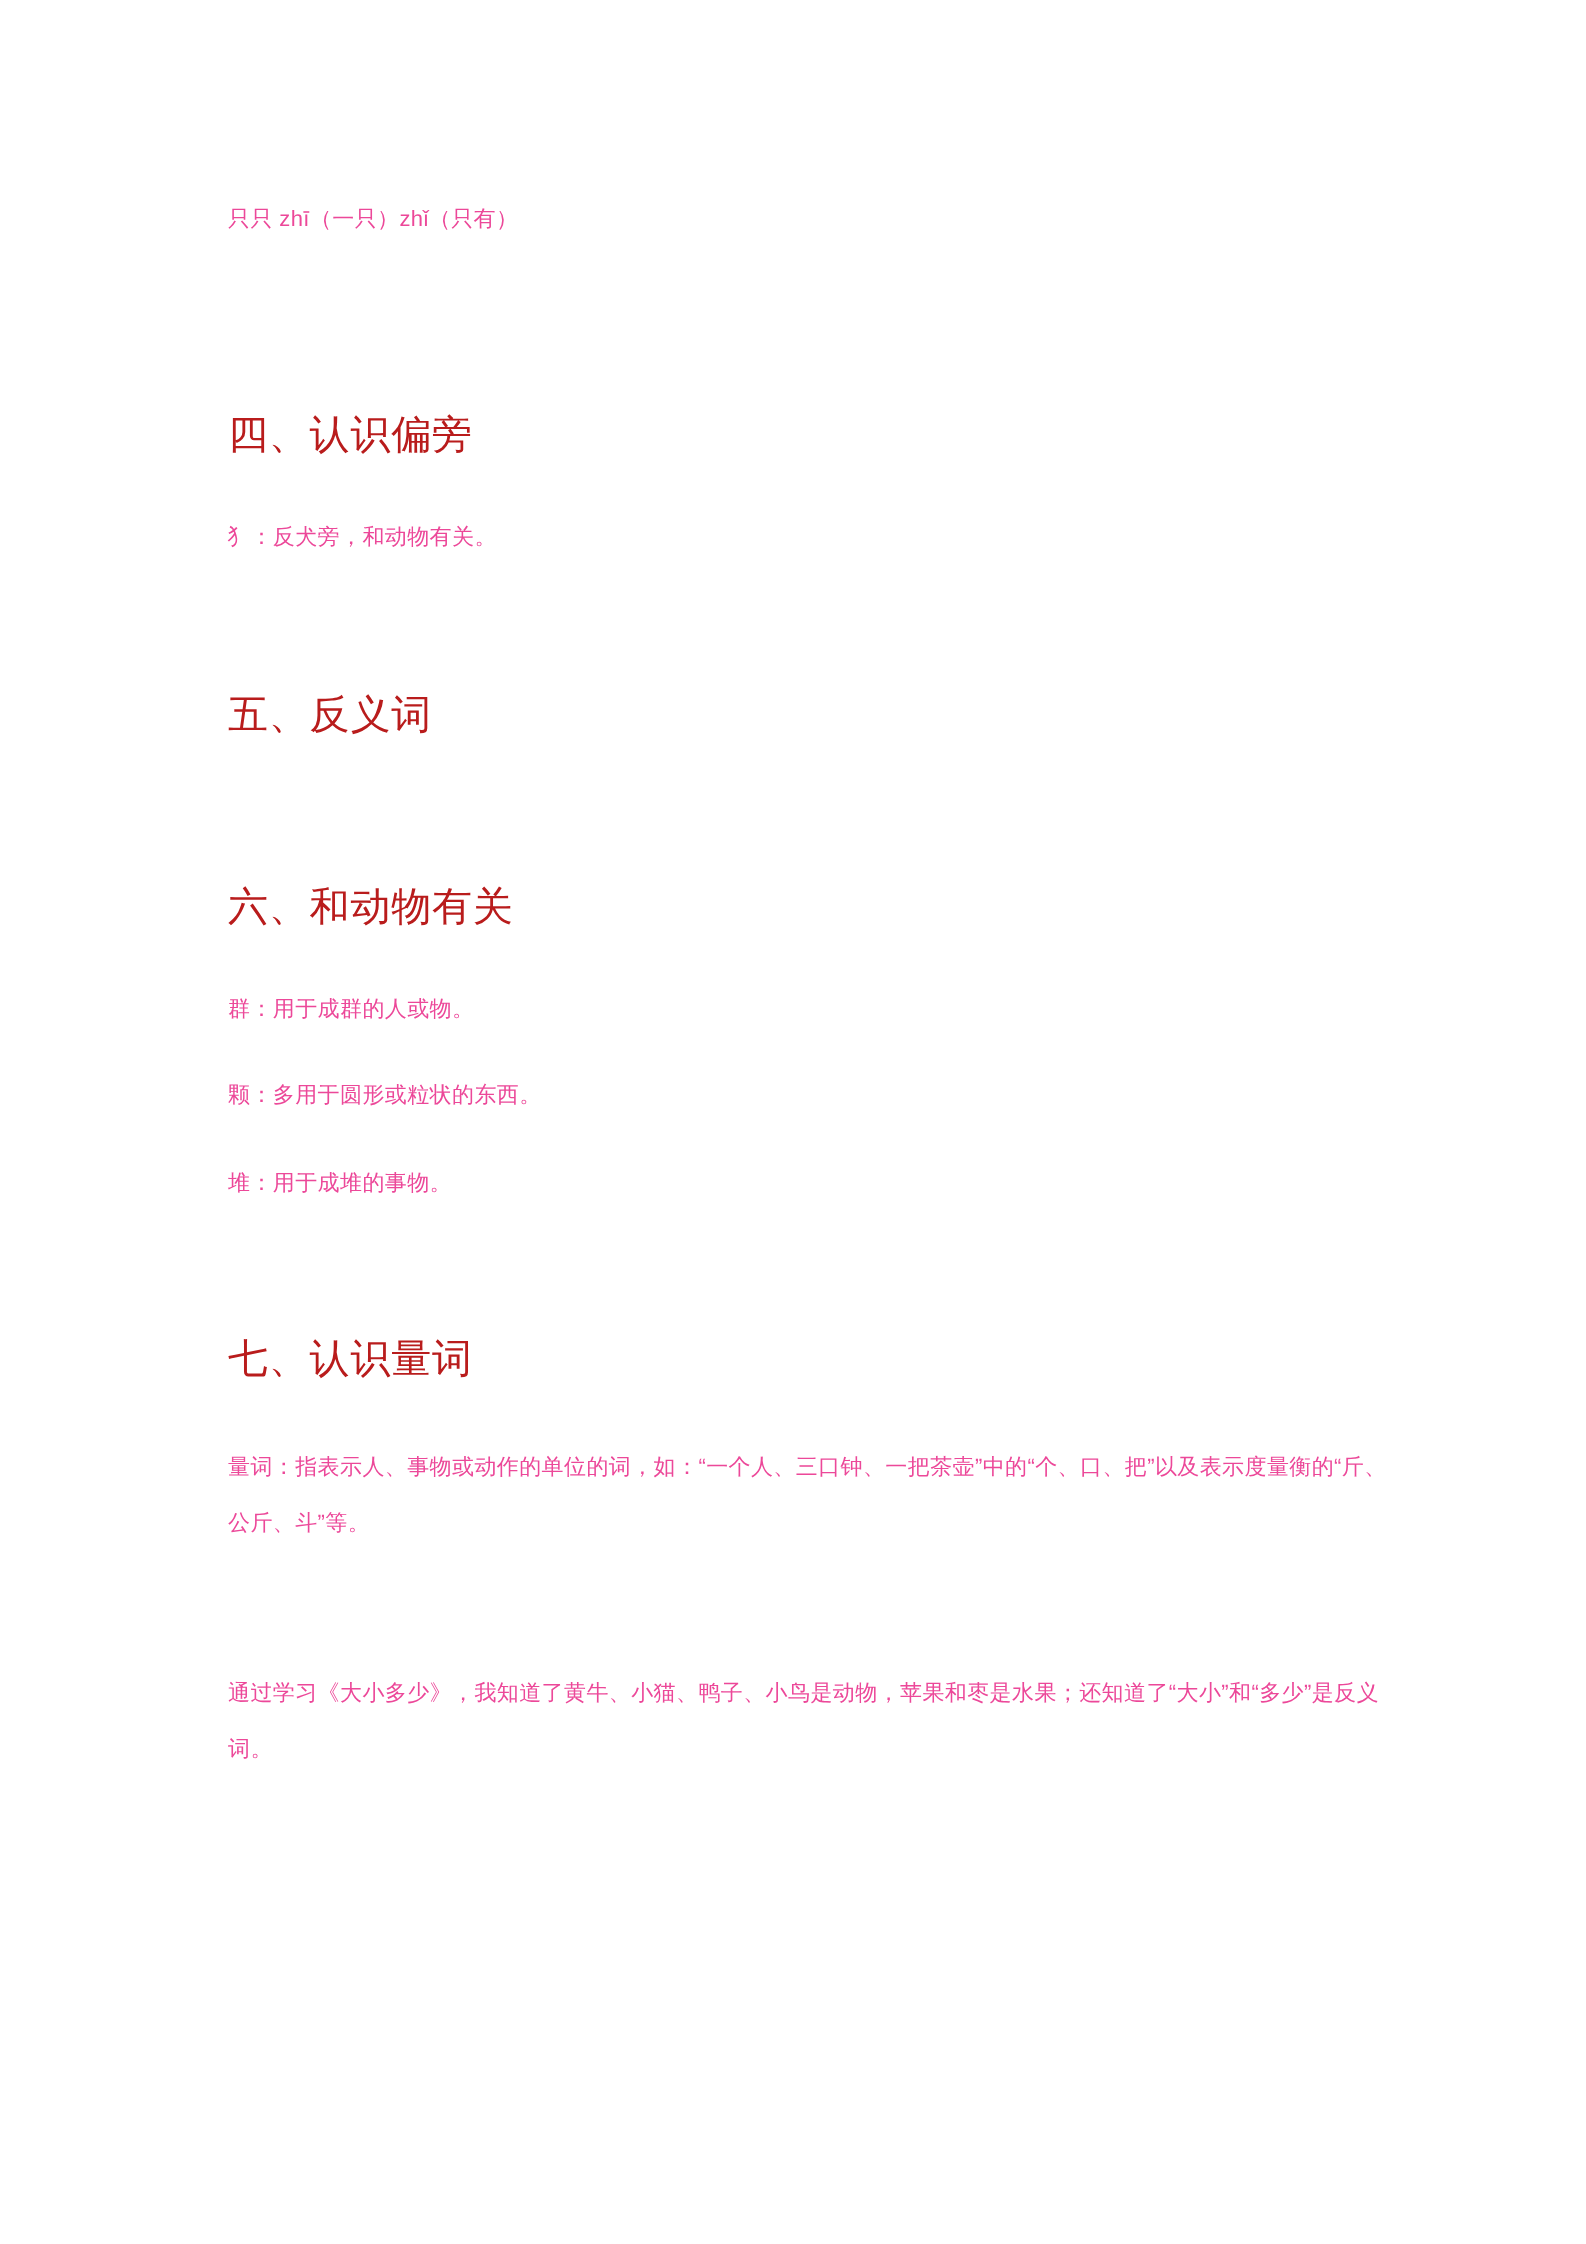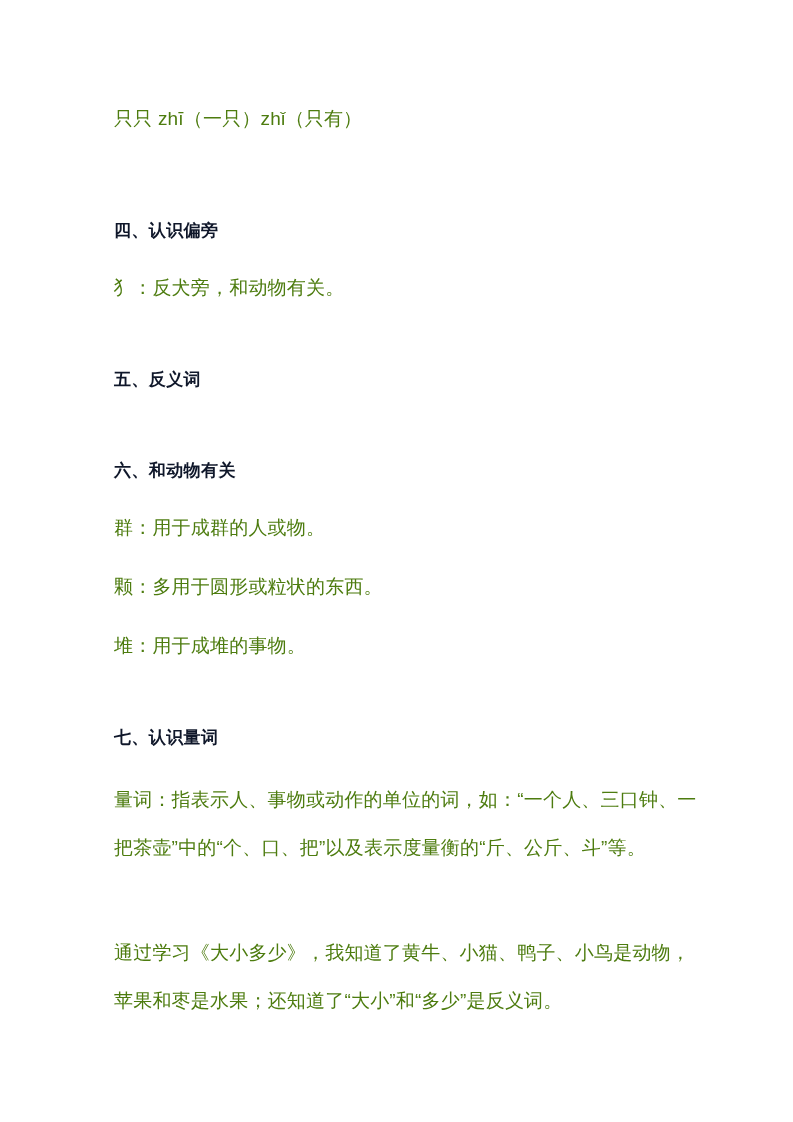--- a/index.html
+++ b/index.html
@@ -20,42 +20,42 @@
     width: 793px;
     height: 1122px;
     background: #ffffff;
     box-sizing: border-box;
     padding: 100px 95px 0 114px;
   }
   .doc-body {
     width: 585px;
   }
   .para {
-    font-size: 19px;
+    font-size: 11px;
     line-height: 1.95;
     letter-spacing: 0.2px;
-    color: #4d7c0f;
+    color: #ec4899;
     margin: 0;
     white-space: pre-wrap;
   }
   .lead-line {
     margin-bottom: 78px;
   }
   .section {
     margin-bottom: 58px;
   }
   .section:last-child {
     margin-bottom: 0;
   }
   .section-heading {
-    font-size: 17px;
-    font-weight: bold;
+    font-size: 20px;
+    font-weight: normal;
     line-height: 1.9;
     letter-spacing: 0.4px;
-    color: #0f172a;
+    color: #b91c1c;
     margin: 0 0 22px 0;
   }
   .section-lines {
     display: block;
   }
   .section-lines .para {
     margin-bottom: 22px;
   }
   .section-lines .para:last-child {
     margin-bottom: 0;

